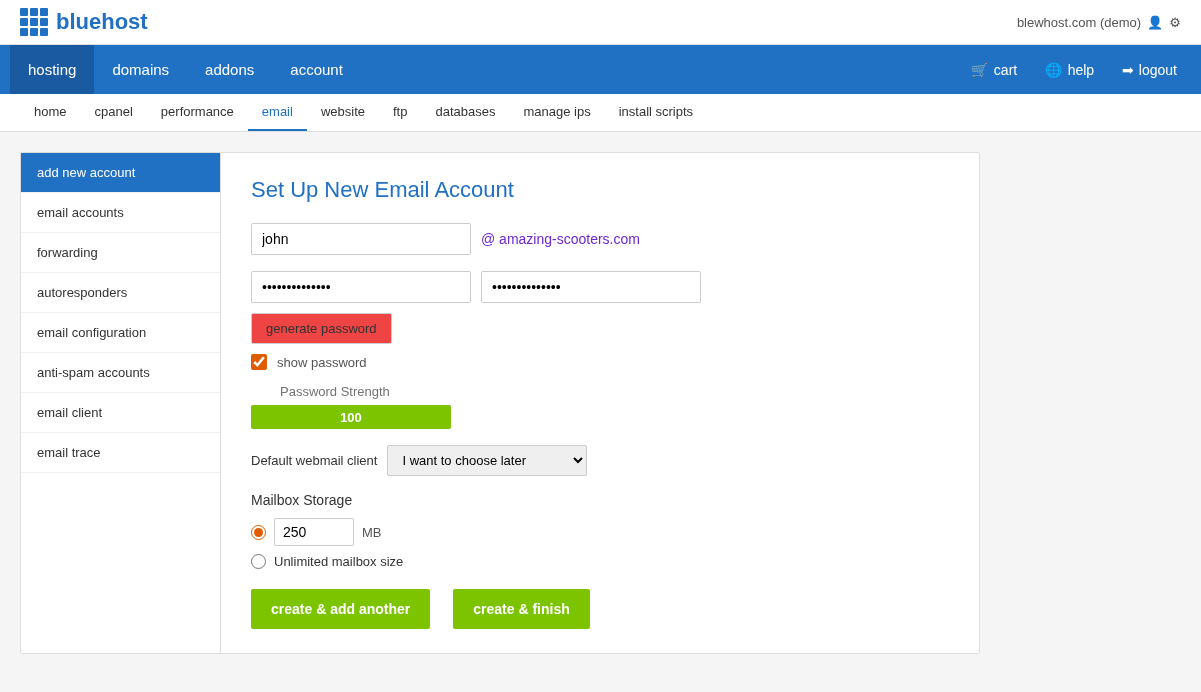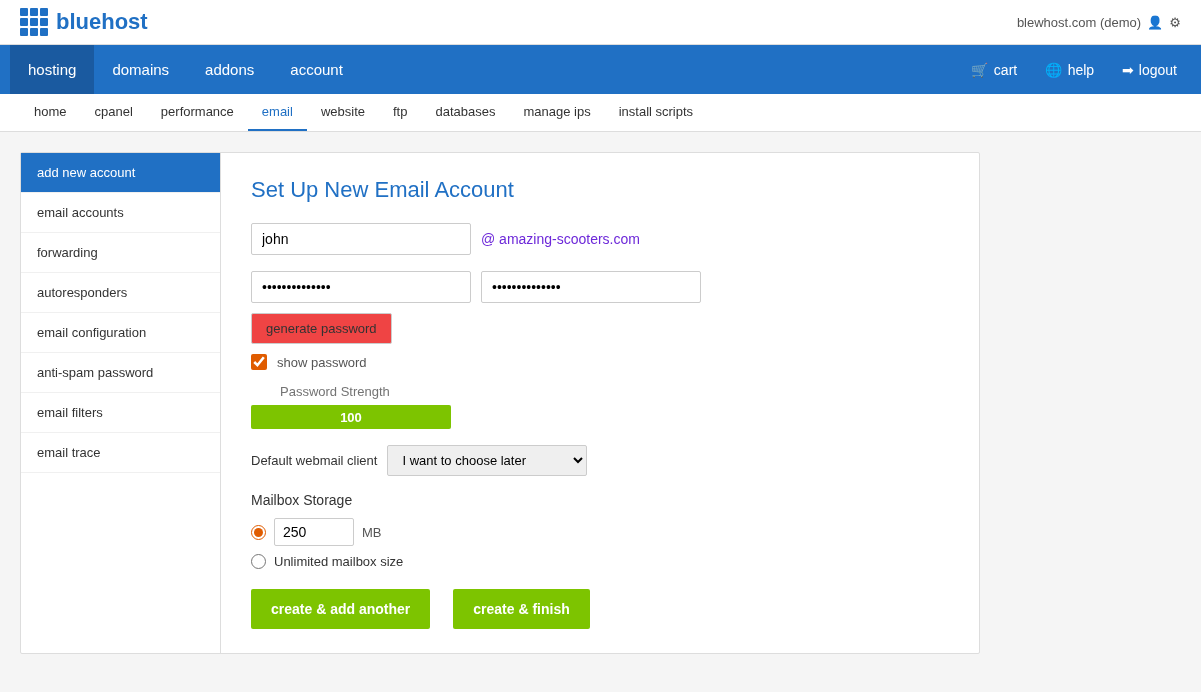--- a/index.html
+++ b/index.html
@@ -342,22 +342,22 @@
 
 <div class="page-content">
   <div class="panel">
 
     <div class="sidebar">
       <div class="sidebar-item active">add new account</div>
       <div class="sidebar-item">email accounts</div>
       <div class="sidebar-item">forwarding</div>
       <div class="sidebar-item">autoresponders</div>
       <div class="sidebar-item">email configuration</div>
-      <div class="sidebar-item">anti-spam password</div>
-      <div class="sidebar-item">email filters</div>
+      <div class="sidebar-item">anti-spam accounts</div>
+      <div class="sidebar-item">email client</div>
       <div class="sidebar-item">email trace</div>
     </div>
 
     <div class="form-area">
       <h2 class="form-title">Set Up New Email Account</h2>
 
       
       <div class="email-row">
         <input type="text" value="john" style="">
         <span class="at-domain">@ amazing-scooters.com</span>

